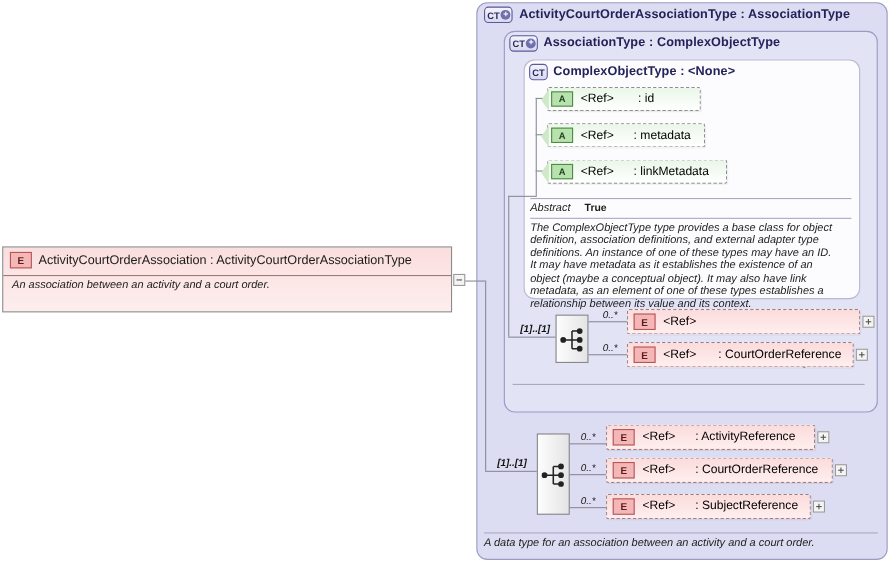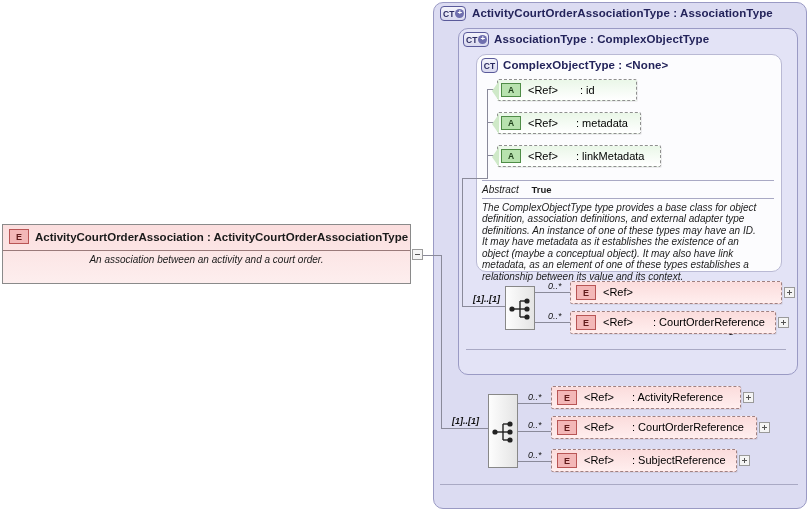--- a/index.html
+++ b/index.html
@@ -112,25 +112,25 @@
     position:absolute;
     border:1px solid #8a8a8a;
     background:linear-gradient(#fbdede,#fdeeee);
     box-sizing:border-box;
   }
   .main-head{
     position:relative;height:25px;
     border-bottom:1px solid #9a7a7a;
   }
   .main-head .elem-badge{left:6px;top:4px;}
-  .main-title{position:absolute;left:32px;top:6px;font-size:11.5px;font-weight:bold;color:#1a1a1a;}
+  .main-title{position:absolute;left:32px;top:6px;font-size:11.5px;font-weight:normal;color:#1a1a1a;}
   .prop-row{position:relative;height:16px;border-bottom:1px solid #b09090;}
   .prop-key{position:absolute;left:8px;top:2px;font-style:italic;font-size:10px;}
   .prop-val{position:absolute;left:48px;top:2px;font-weight:bold;font-size:10px;}
-  .doc-row{position:relative;padding:3px 8px;font-style:italic;font-size:10px;color:#1a1a1a;text-align:center;}
+  .doc-row{position:relative;padding:3px 8px;font-style:italic;font-size:10px;color:#1a1a1a;}
 
   
   .annot{
     position:absolute;
     font-style:italic;
     font-size:10px;
     color:#1c1c1c;
     line-height:11.5px;
   }
   .annot .hr{
@@ -186,20 +186,21 @@
 <div class="panel panel-l1" style="left:433px;top:2px;width:374px;height:507px;"></div>
 
 <div class="ct-badge" style="left:440px;top:6px;">
   <span>CT</span>
   <span class="plus">+</span>
 </div>
 <div class="panel-title" style="left:472px;top:7px;">ActivityCourtOrderAssociationType : AssociationType</div>
 
 <div class="annot" style="left:440px;top:484px;width:358px;">
   <div class="hr"></div>
+  <div>A data type for an association between an activity and a court order.</div>
 </div>
 
 <div class="panel panel-l2" style="left:458px;top:28px;width:340px;height:347px;"></div>
 
 <div class="ct-badge" style="left:463px;top:32px;">
   <span>CT</span>
   <span class="plus">+</span>
 </div>
 <div class="panel-title" style="left:494px;top:33px;">AssociationType : ComplexObjectType</div>
 

